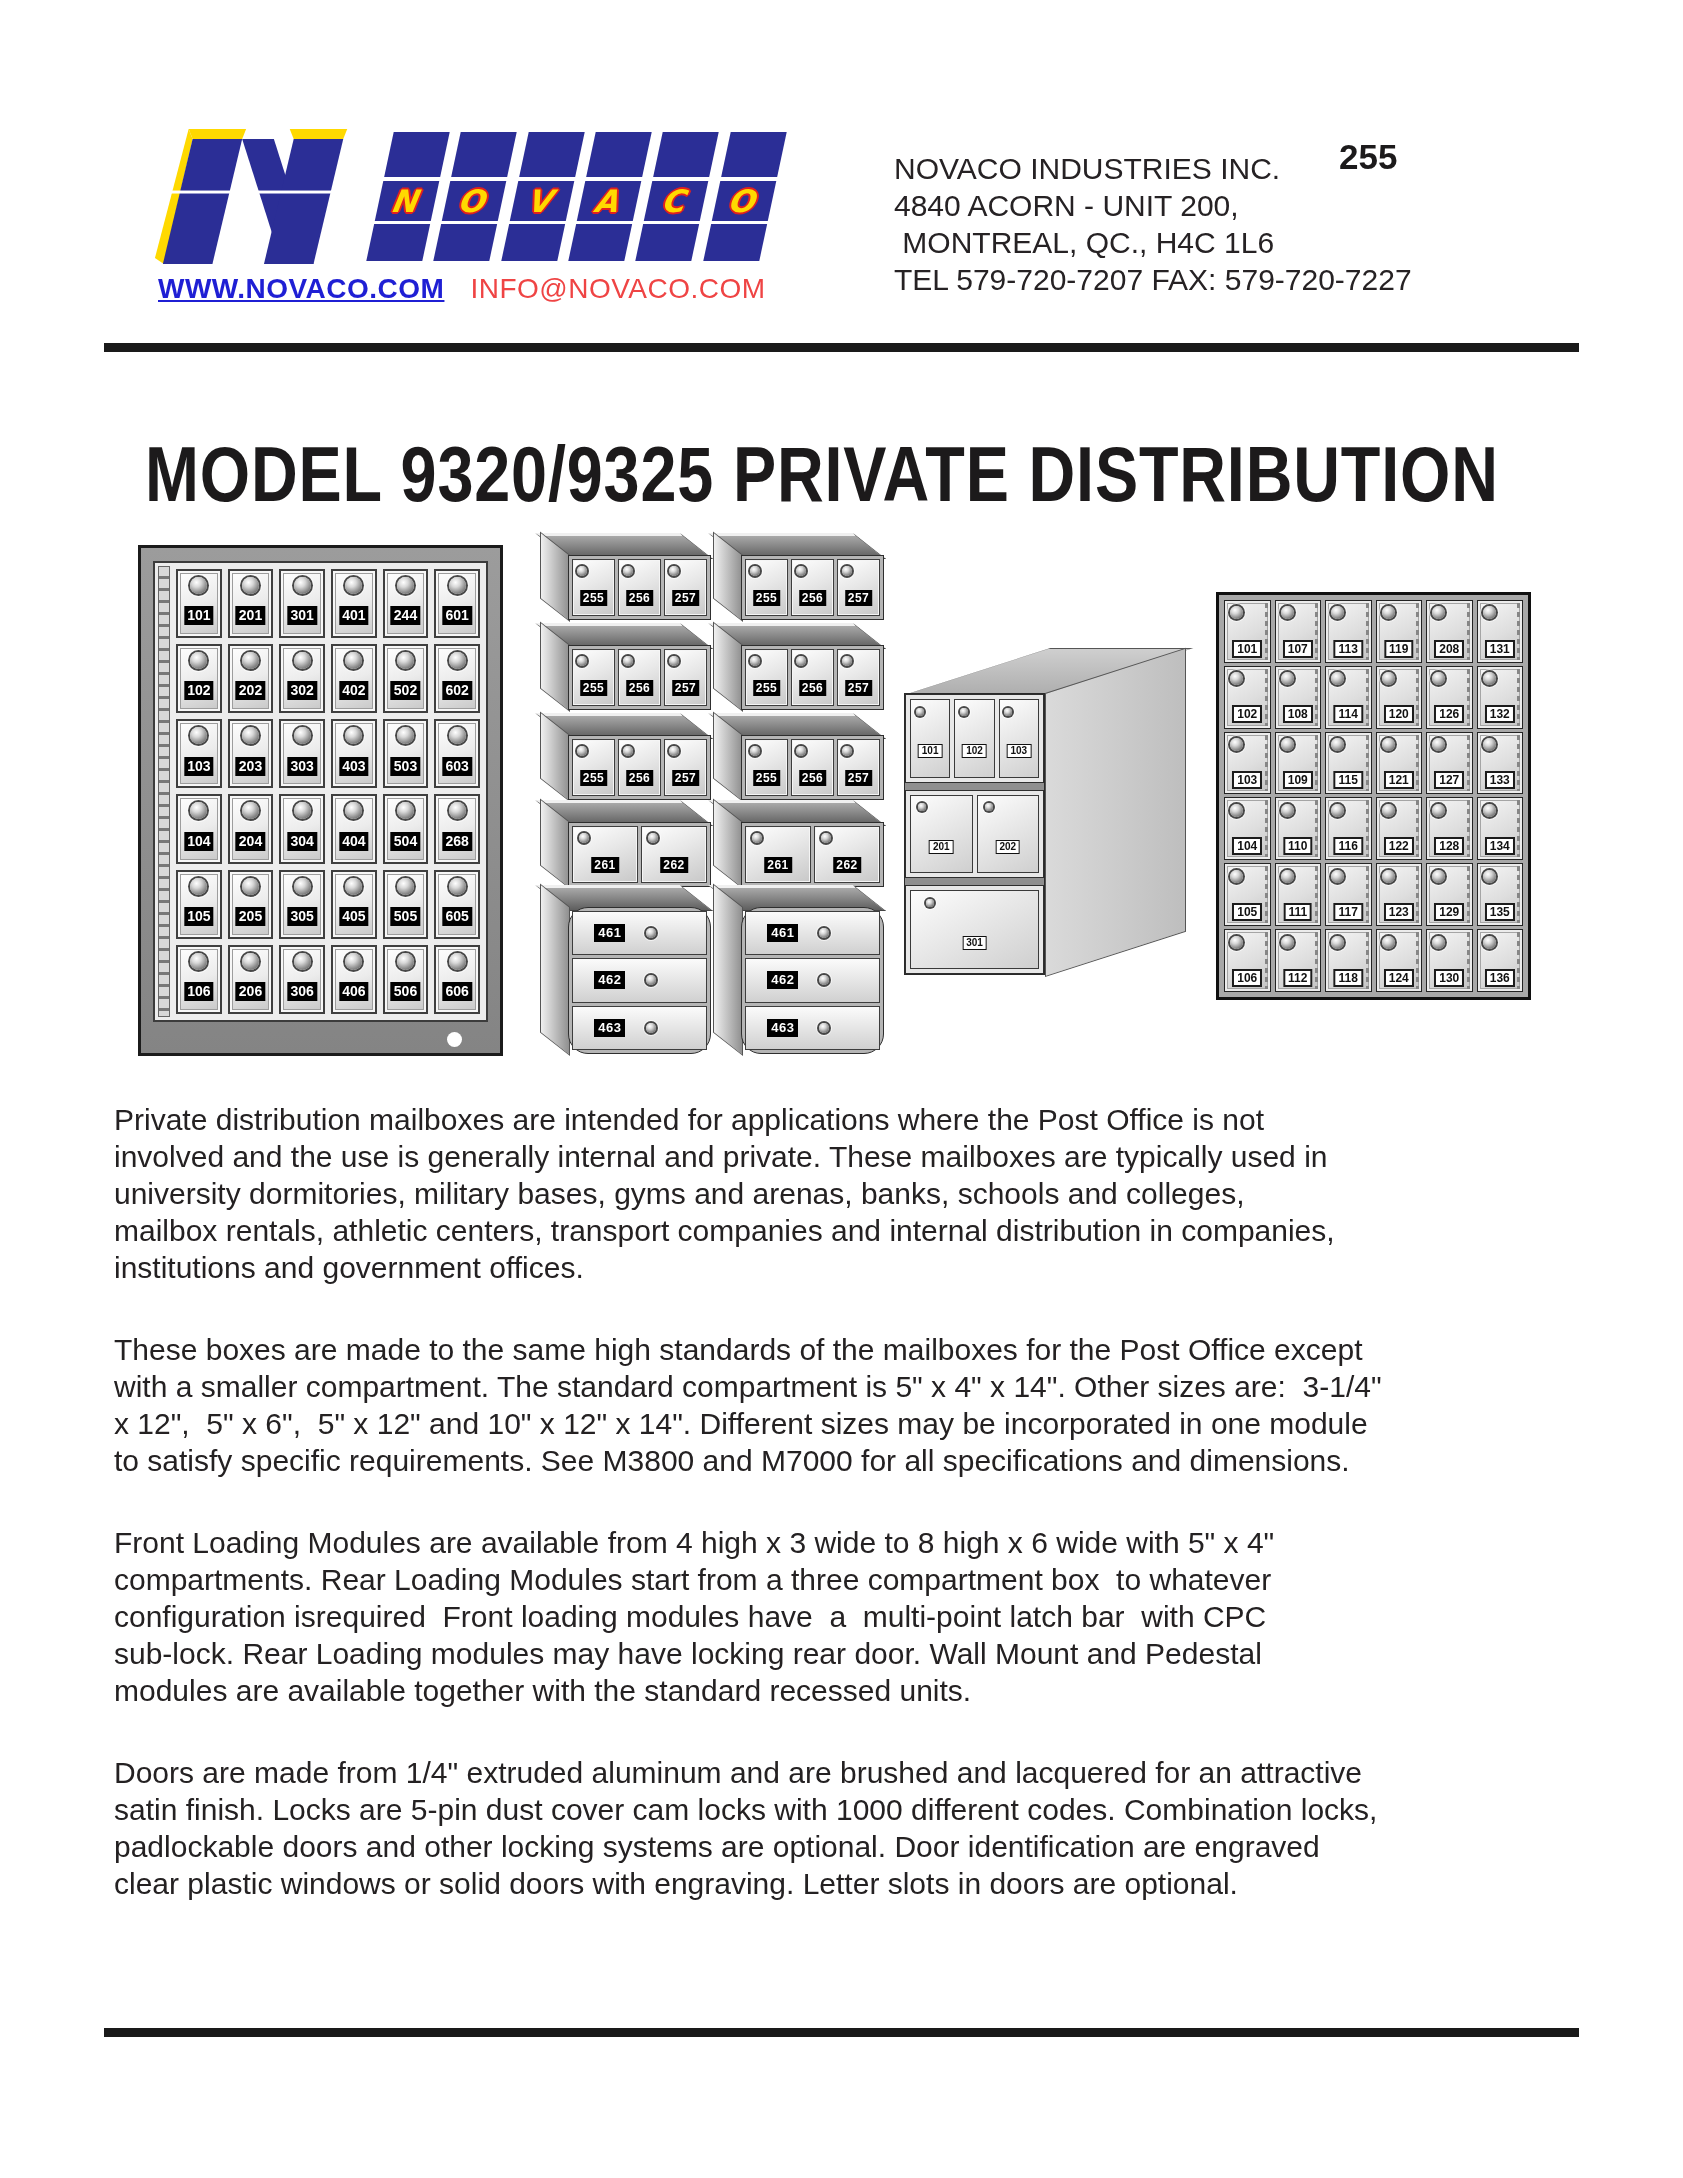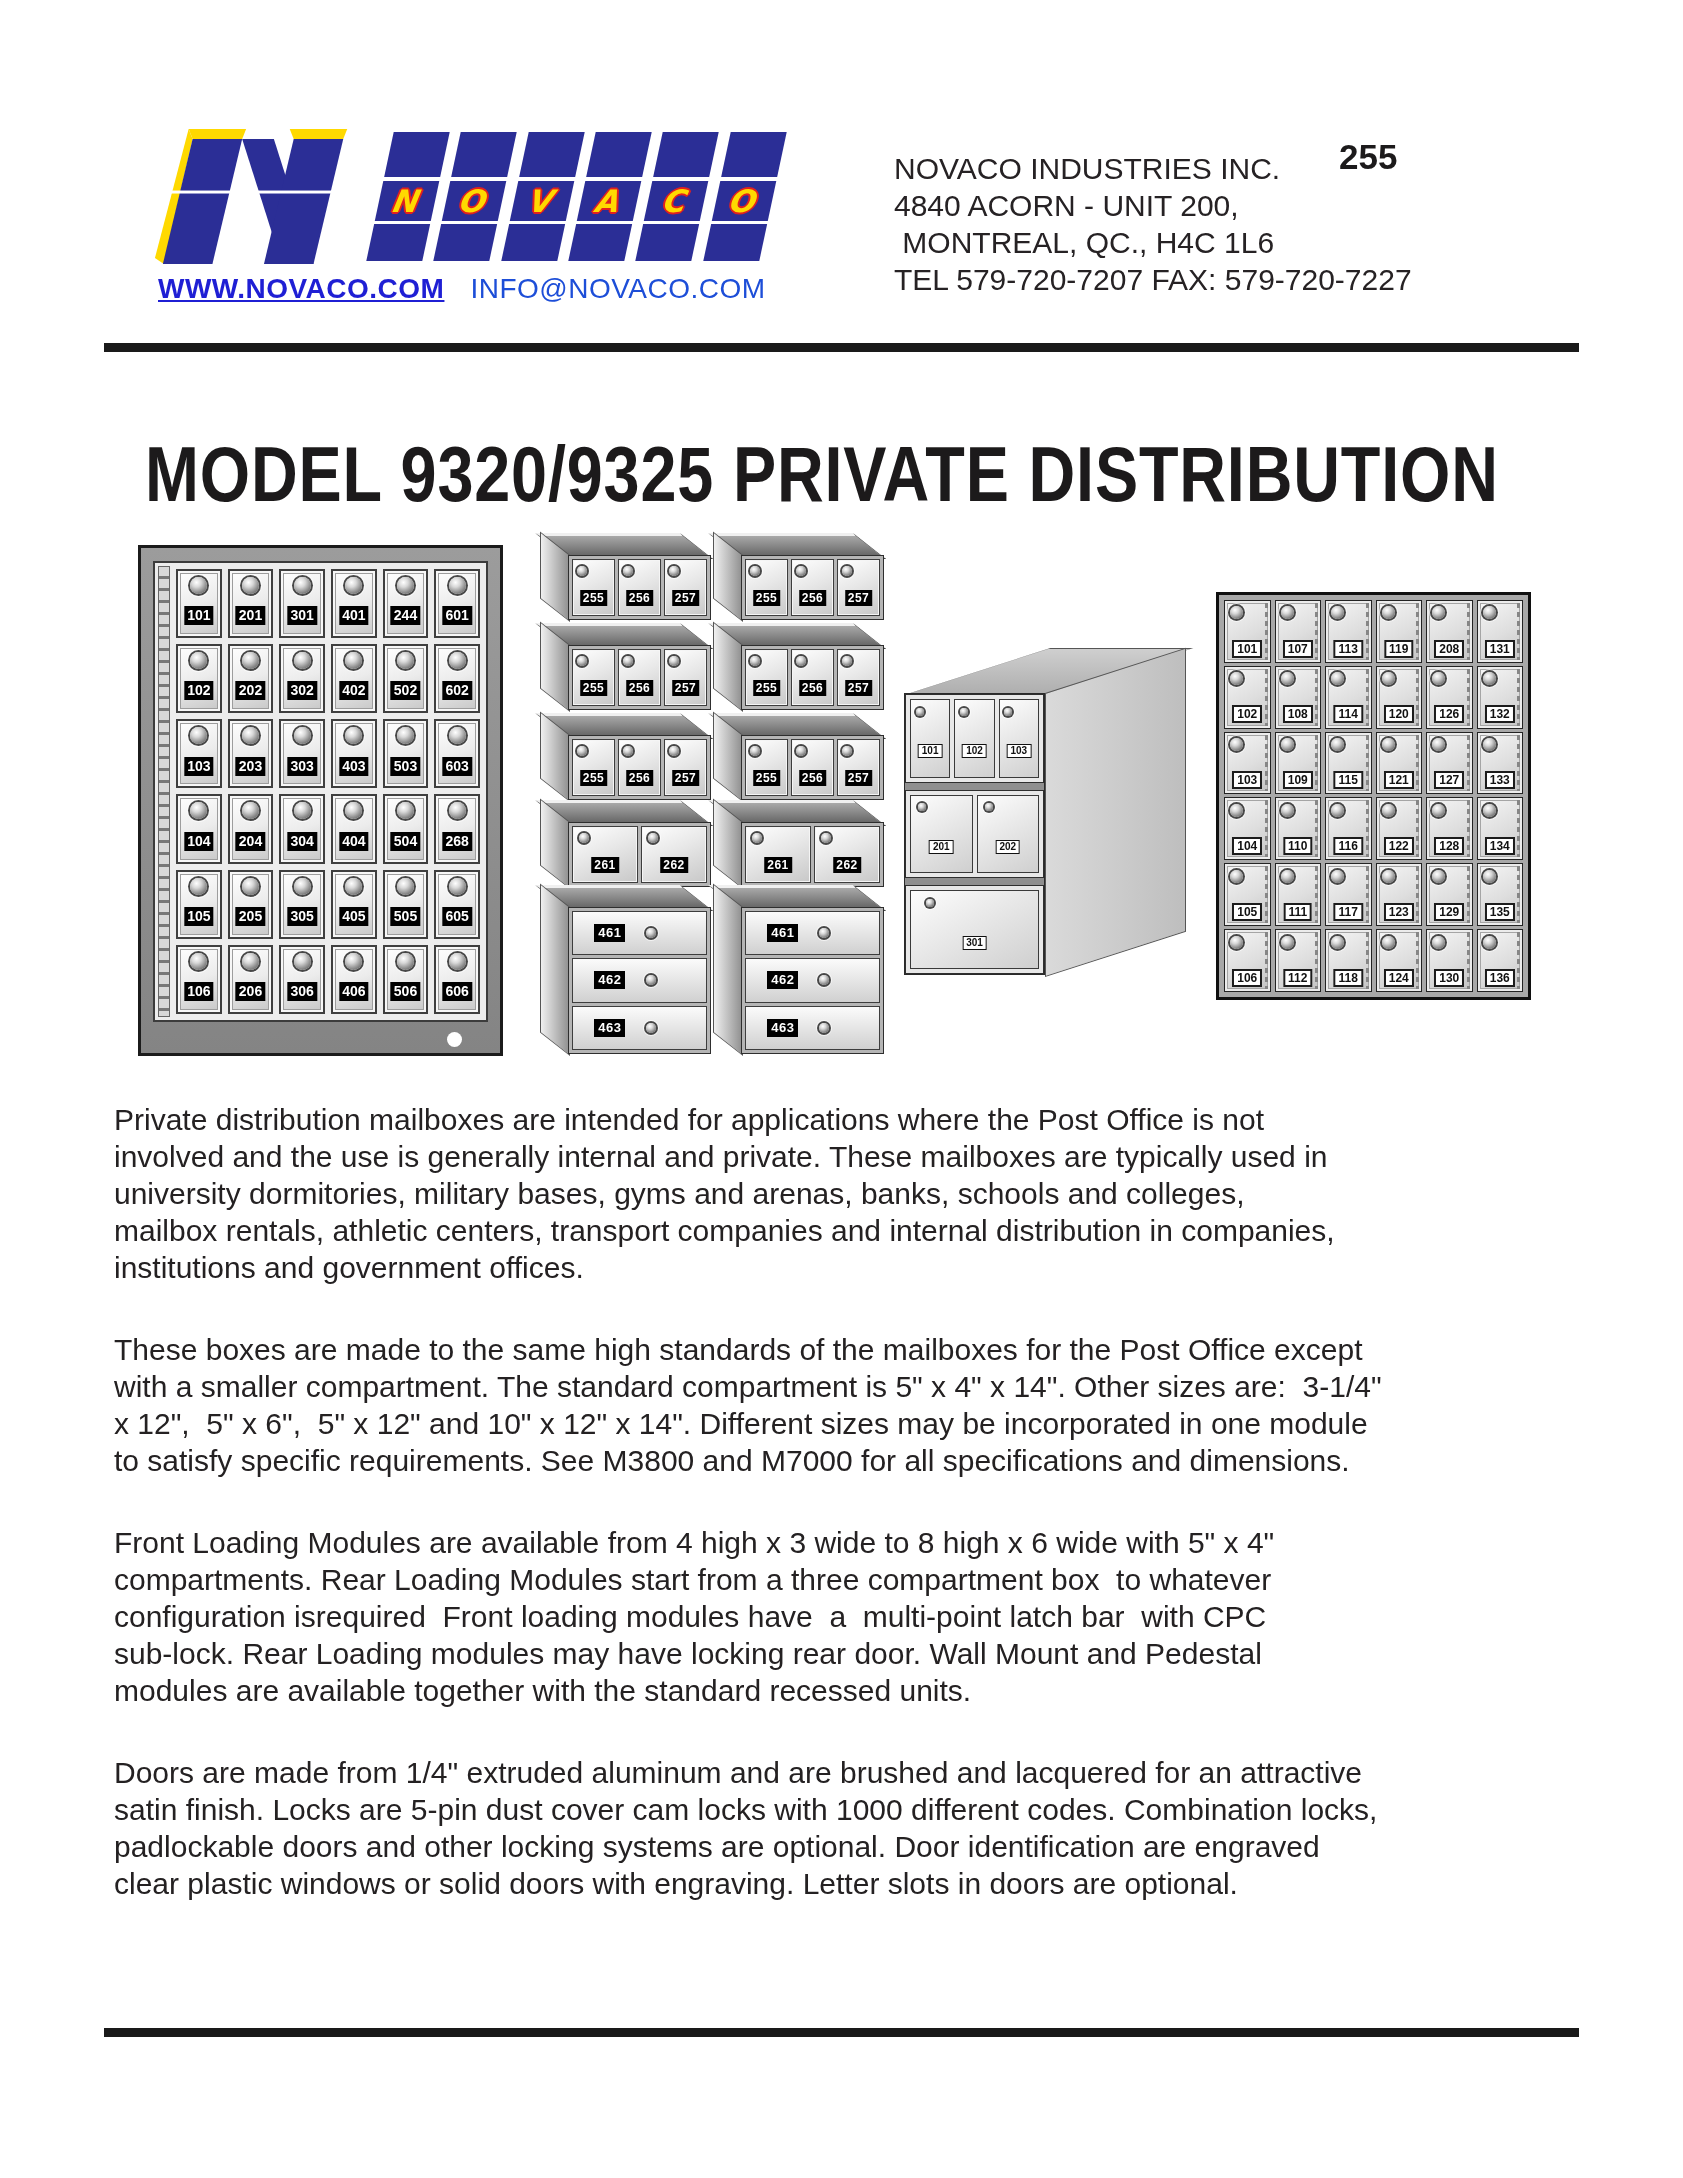--- a/index.html
+++ b/index.html
@@ -14,21 +14,21 @@
   .tile .b1{position:absolute;left:0;right:0;top:0;height:45px;background:var(--blue,#2b2e96);}
   .tile .b2{position:absolute;left:0;right:0;top:49px;height:40px;background:var(--blue,#2b2e96);
             display:flex;align-items:center;justify-content:center;}
   .tile .b3{position:absolute;left:0;right:0;top:92px;bottom:0;background:var(--blue,#2b2e96);}
   .tile .ltr{font:bold italic 31px/31px "DejaVu Sans",sans-serif;color:var(--yellow,#ffd900);
        text-shadow:-2px 0 var(--red,#e02020),2px 0 var(--red,#e02020),0 -2px var(--red,#e02020),
        0 2px var(--red,#e02020),-1px -1px var(--red,#e02020),1px 1px var(--red,#e02020),
        -1px 1px var(--red,#e02020),1px -1px var(--red,#e02020);}
   .siteline{position:absolute;left:158px;top:273px;font-size:28px;line-height:32px;white-space:nowrap;}
   .siteline .www{color:var(--link,#1f1fd4);text-decoration:underline;font-weight:bold;letter-spacing:0.5px;}
-  .siteline .mail{color:#1d4ed8;margin-left:26px;letter-spacing:0.5px;}
+  .siteline .mail{color:#ef4444;margin-left:26px;letter-spacing:0.5px;}
   .company{position:absolute;left:894px;top:150px;font-size:30px;line-height:37px;
            color:#262224;white-space:pre-wrap;}
   .pagenum{position:absolute;left:1339px;top:137px;font-weight:bold;font-size:35px;color:#1c1a1b;}
   .rule{position:absolute;left:104px;width:1475px;height:9px;background:#1a1a1a;}
   .rule-top{top:343px;} .rule-bottom{top:2028px;}
 
   
   .title{position:absolute;left:145px;top:432px;font-weight:bold;font-size:78px;line-height:85px;
          color:#1c1a1b;transform:scaleX(.83);transform-origin:0 0;white-space:nowrap;letter-spacing:1px;}
 
@@ -59,21 +59,21 @@
   
   .module{position:absolute;width:170px;height:87px;}
   .module-tall{height:168px;}
   .m-top{position:absolute;left:28px;top:0;width:143px;height:22px;border:1px solid #444;border-top:3px solid #f0f0f0;
          background:linear-gradient(180deg,#a9a9a9,#5e5e5e);transform-origin:0 100%;transform:skewX(51.8deg);}
   .m-side{position:absolute;left:0;top:22px;width:28px;height:65px;border:1px solid #555;
           background:linear-gradient(90deg,#f0f0f0,#8f8f8f);transform-origin:100% 0;transform:skewY(38.2deg);}
   .module-tall .m-side{height:147px;}
   .m-front{position:absolute;left:28px;top:22px;width:143px;height:65px;background:#b5b5b5;
            border:1px solid #2e2e2e;display:flex;gap:3px;padding:3px;box-sizing:border-box;}
-  .module-tall .m-front{height:147px;flex-direction:column;}
+  .module-tall .m-front{height:147px;flex-direction:column;border-radius:20px;}
   .m-door{flex:1;position:relative;border:1px solid #3d3d3d;
           background:linear-gradient(155deg,#fff 0%,#e8e8e8 45%,#c8c8c8 100%);
           box-shadow:inset 0 0 0 1px #f5f5f5;}
   .lock-s{width:10px;height:10px;position:absolute;left:10%;top:10%;}
   .plate-m{position:absolute;left:50%;top:55%;transform:translateX(-50%);background:#000;color:#fff;
            font-weight:bold;font-size:12px;line-height:16px;padding:0 3px;letter-spacing:0.5px;}
   .drawer{flex:1;position:relative;border:1px solid #3d3d3d;
           background:linear-gradient(180deg,#fbfbfb,#d0d0d0);}
   .plate-dw{position:absolute;left:16%;top:50%;transform:translateY(-50%);background:#000;color:#fff;
             font-weight:bold;font-size:13px;line-height:18px;padding:0 4px;letter-spacing:0.5px;}

